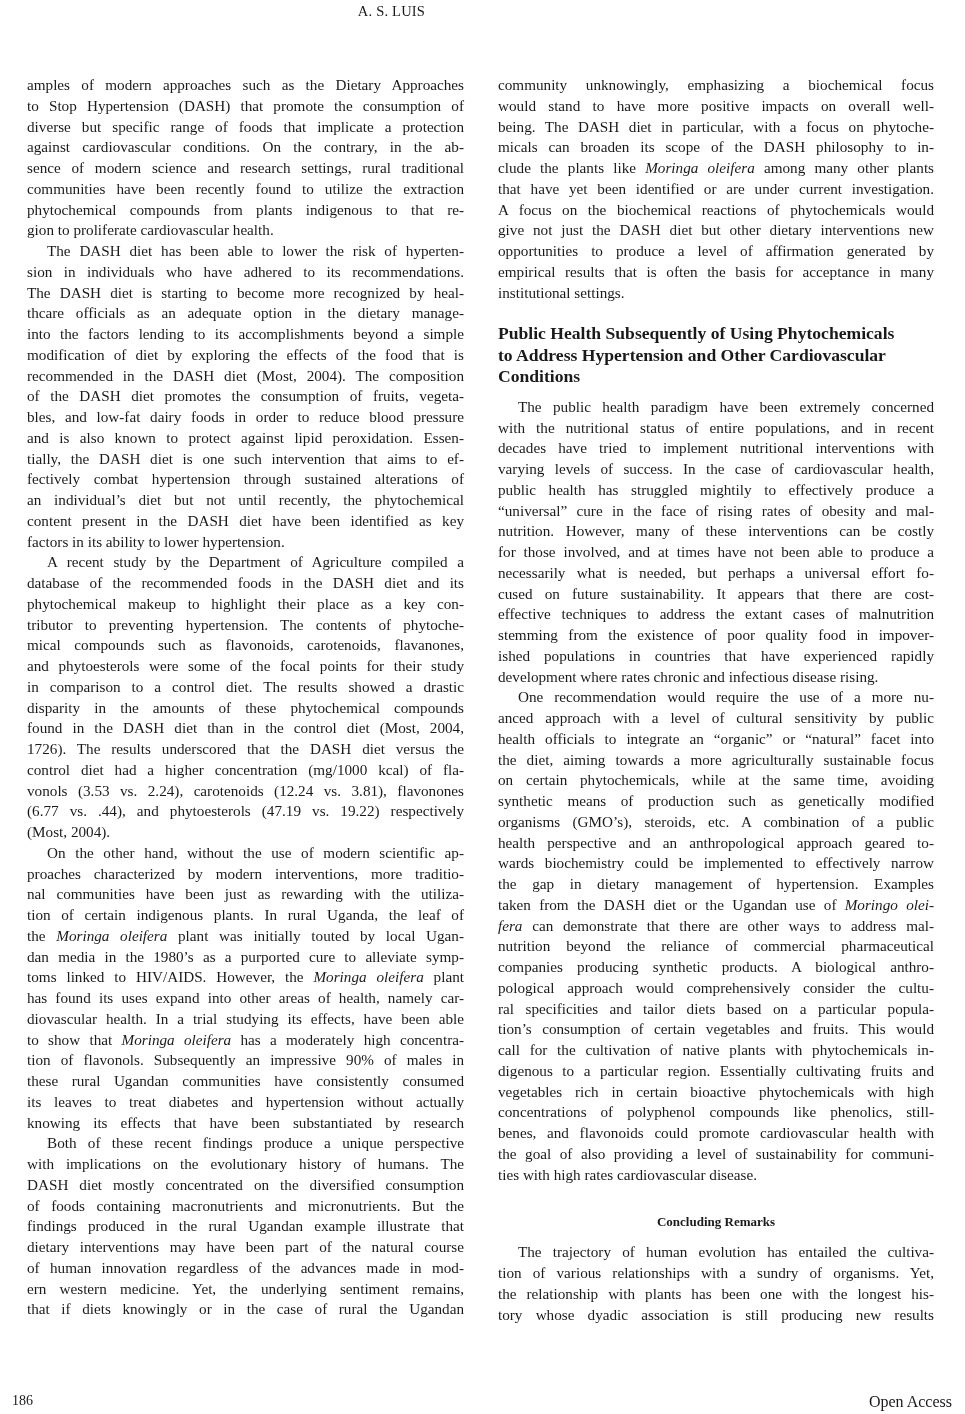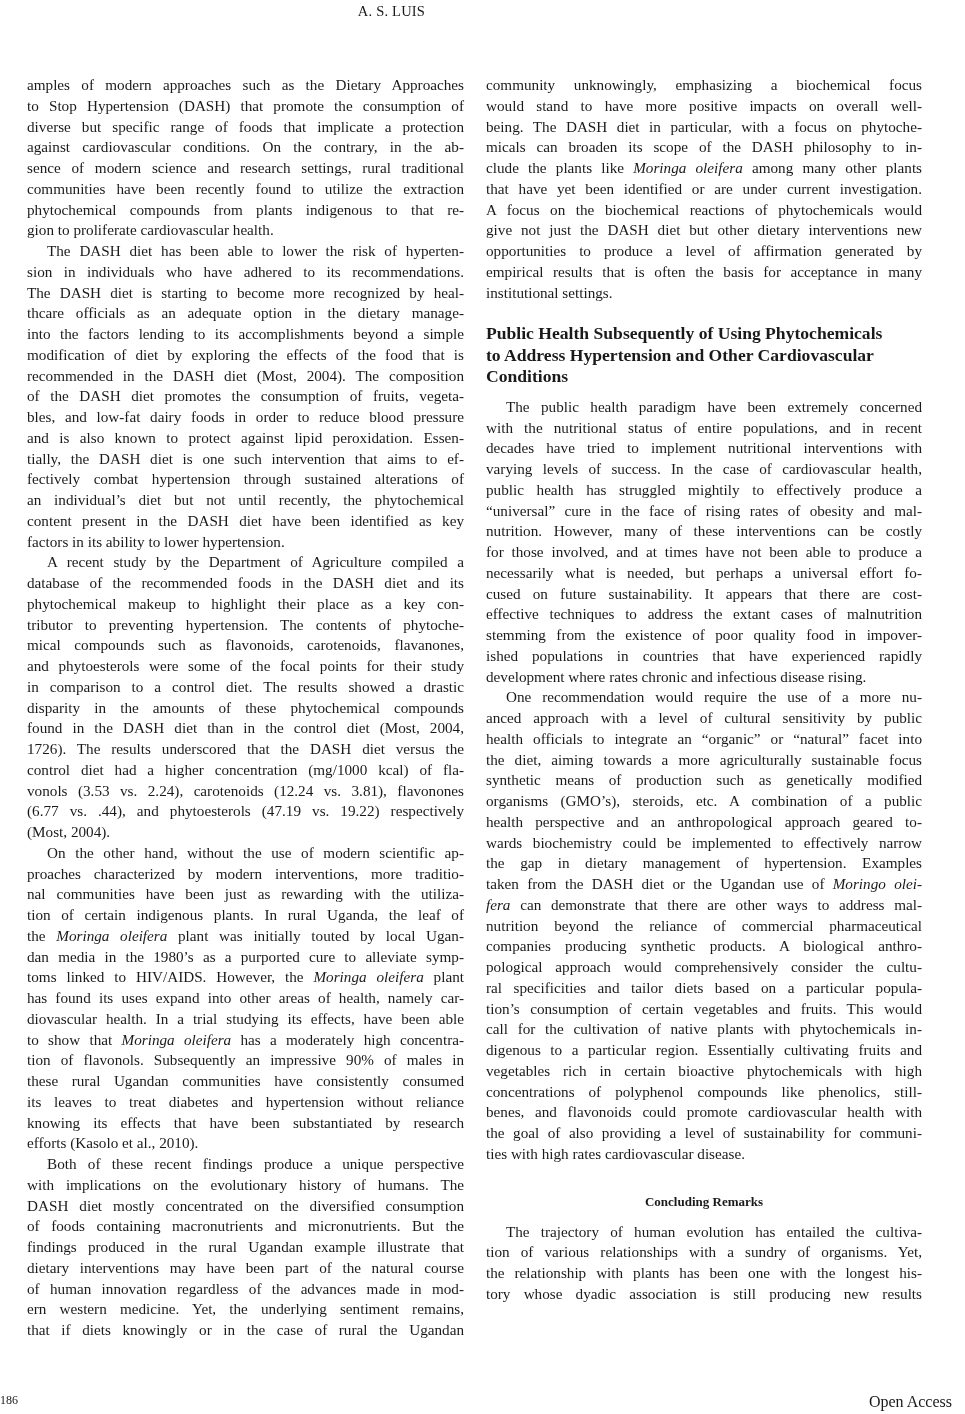--- a/index.html
+++ b/index.html
@@ -10,39 +10,39 @@
   }
   .running-head {
     position: absolute; top: 3px; left: 0; width: 783px;
     text-align: center; font-size: 14.5px; letter-spacing: 0.2px;
   }
   .column {
     position: absolute; top: 51px; width: 437px;
     font-size: 15.2px; line-height: 20.75px; margin-top: 24px;
   }
   .col-left { left: 27px; }
-  .col-right { left: 486px; width: 436px; }
+  .col-right { left: 498px; width: 436px; }
   .line {
     display: block; white-space: nowrap; height: 20.75px;
     text-align: justify; text-align-last: justify;
   }
   .line.last { text-align-last: left; }
   .line.indent { padding-left: 20px; }
   .line i { font-style: italic; }
   .heading {
     font-weight: bold; font-size: 17.6px; line-height: 21.5px;
     margin-top: 20px; margin-bottom: 9px;
   }
   .heading .line { height: 21.5px; text-align: left; text-align-last: left; }
   .heading-center {
     font-weight: bold; font-size: 13px; text-align: center;
     margin-top: 25px; margin-bottom: 8px; line-height: 24px;
   }
   .footer-page {
-    position: absolute; left: 0; top: 1393px; font-size: 12px;
+    position: absolute; left: 12px; top: 1393px; font-size: 14px;
   }
   .footer-oa {
     position: absolute; right: 13px; top: 1393px; font-size: 16px;
   }
 </style>
 </head>
 <body>
 
 <div class="running-head">A. S. LUIS</div>
 
@@ -96,23 +96,22 @@
       <span class="line">nal communities have been just as rewarding with the utiliza-</span>
       <span class="line">tion of certain indigenous plants. In rural Uganda, the leaf of</span>
       <span class="line">the <i>Moringa oleifera</i> plant was initially touted by local Ugan-</span>
       <span class="line">dan media in the 1980’s as a purported cure to alleviate symp-</span>
       <span class="line">toms linked to HIV/AIDS. However, the <i>Moringa oleifera</i> plant</span>
       <span class="line">has found its uses expand into other areas of health, namely car-</span>
       <span class="line">diovascular health. In a trial studying its effects, have been able</span>
       <span class="line">to show that <i>Moringa oleifera</i> has a moderately high concentra-</span>
       <span class="line">tion of flavonols. Subsequently an impressive 90% of males in</span>
       <span class="line">these rural Ugandan communities have consistently consumed</span>
-      <span class="line">its leaves to treat diabetes and hypertension without reliance</span>
+      <span class="line">its leaves to treat diabetes and hypertension without actually</span>
       <span class="line">knowing its effects that have been substantiated by research</span>
-      <span class="line last">efforts (Kasolo et al., 2010).</span>
     </div>
     <div>
       <span class="line indent">Both of these recent findings produce a unique perspective</span>
       <span class="line">with implications on the evolutionary history of humans. The</span>
       <span class="line">DASH diet mostly concentrated on the diversified consumption</span>
       <span class="line">of foods containing macronutrients and micronutrients. But the</span>
       <span class="line">findings produced in the rural Ugandan example illustrate that</span>
       <span class="line">dietary interventions may have been part of the natural course</span>
       <span class="line">of human innovation regardless of the advances made in mod-</span>
       <span class="line">ern western medicine. Yet, the underlying sentiment remains,</span>
@@ -156,20 +155,21 @@
         <span class="line">effective techniques to address the extant cases of malnutrition</span>
         <span class="line">stemming from the existence of poor quality food in impover-</span>
         <span class="line">ished populations in countries that have experienced rapidly</span>
         <span class="line last">development where rates chronic and infectious disease rising.</span>
       </div>
       <div>
         <span class="line indent">One recommendation would require the use of a more nu-</span>
         <span class="line">anced approach with a level of cultural sensitivity by public</span>
         <span class="line">health officials to integrate an “organic” or “natural” facet into</span>
         <span class="line">the diet, aiming towards a more agriculturally sustainable focus</span>
+        <span class="line">on certain phytochemicals, while at the same time, avoiding</span>
         <span class="line">synthetic means of production such as genetically modified</span>
         <span class="line">organisms (GMO’s), steroids, etc. A combination of a public</span>
         <span class="line">health perspective and an anthropological approach geared to-</span>
         <span class="line">wards biochemistry could be implemented to effectively narrow</span>
         <span class="line">the gap in dietary management of hypertension. Examples</span>
         <span class="line">taken from the DASH diet or the Ugandan use of <i>Moringo olei-</i></span>
         <span class="line"><i>fera</i> can demonstrate that there are other ways to address mal-</span>
         <span class="line">nutrition beyond the reliance of commercial pharmaceutical</span>
         <span class="line">companies producing synthetic products. A biological anthro-</span>
         <span class="line">pological approach would comprehensively consider the cultu-</span>

